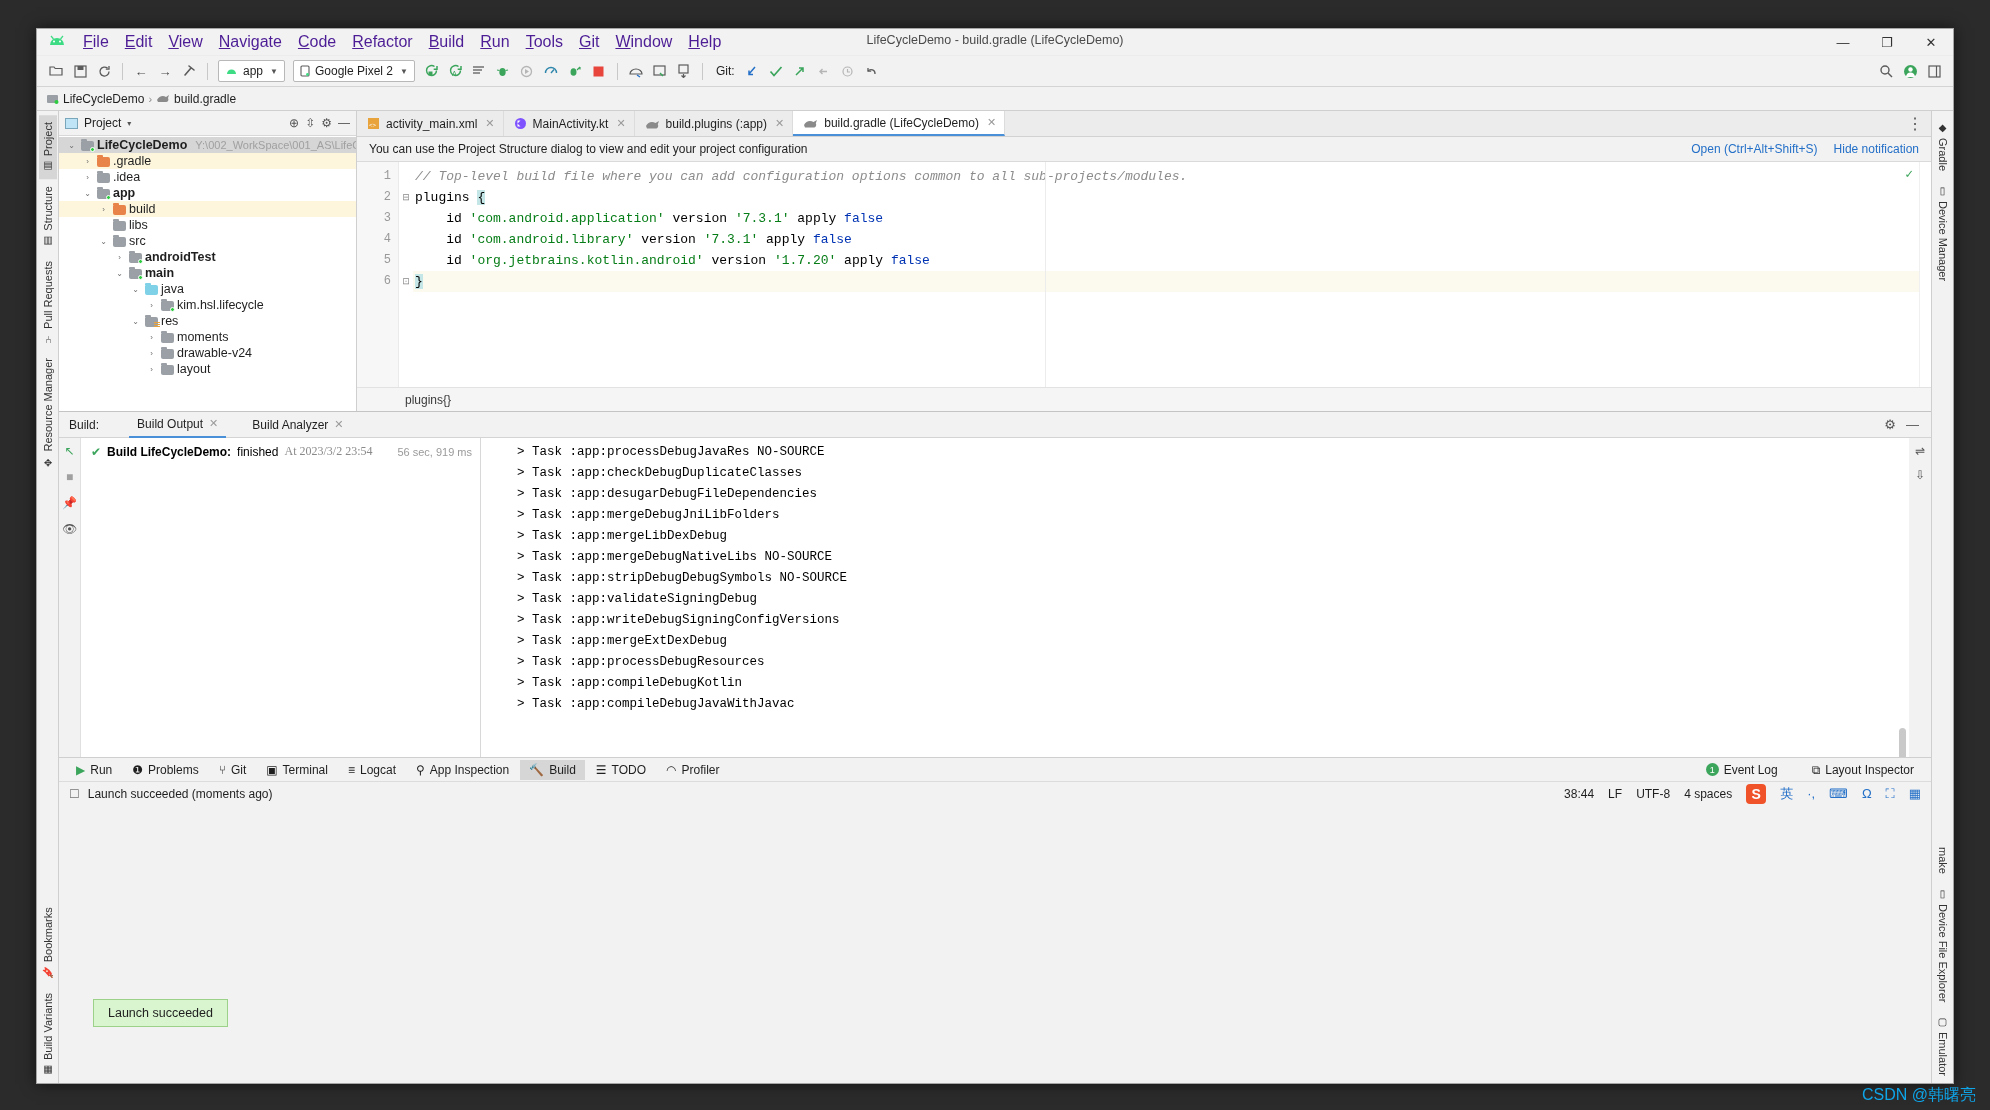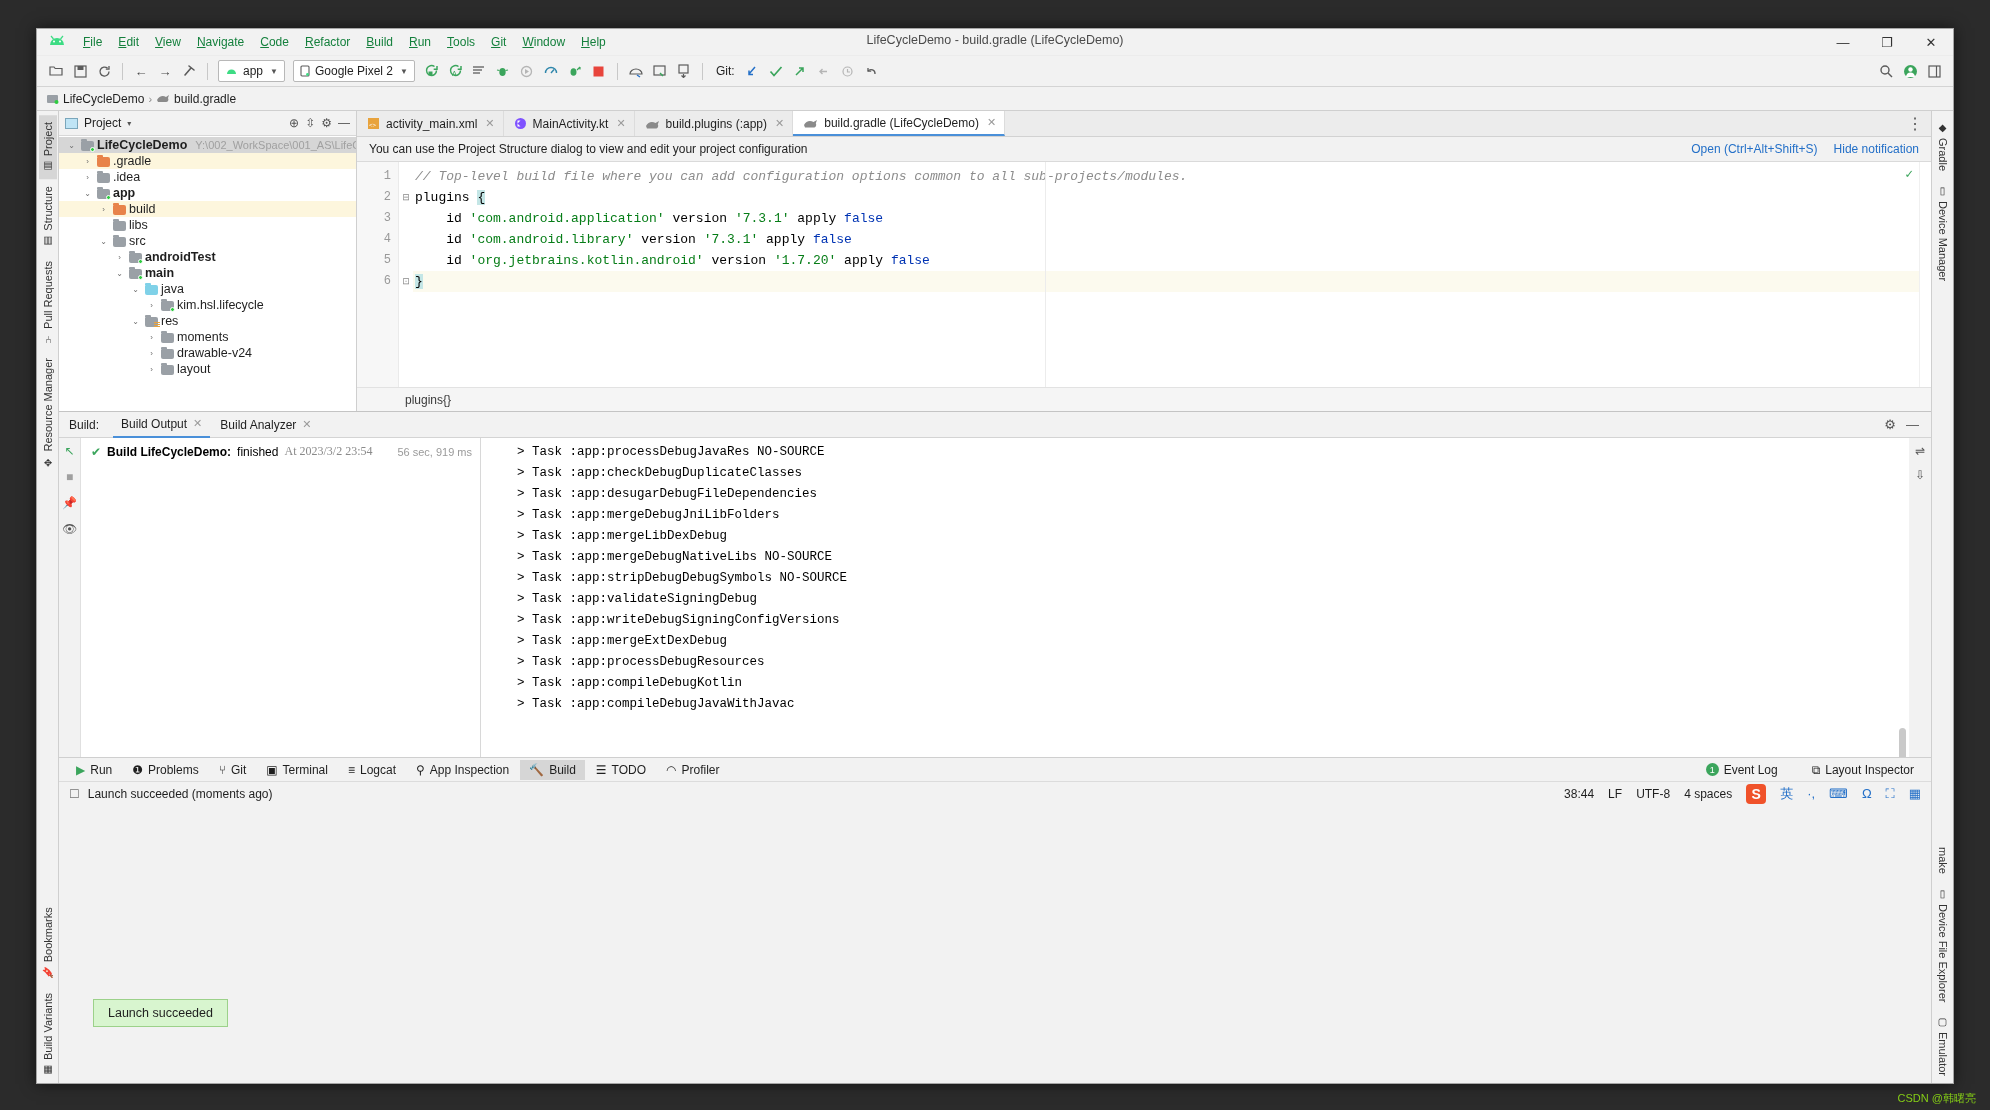--- a/index.html
+++ b/index.html
@@ -21,21 +21,21 @@
   
   .menubar {
     height: 27px; background: #f2f2f2;
     display: flex; align-items: center;
     padding-left: 6px; position: relative;
     border-bottom: 1px solid #ececec;
   }
   .android-logo { width: 20px; height: 16px; margin: 0 8px 0 4px; position: relative; }
   .android-logo svg { display:block; }
   .menu-item {
-    font-size: 12px; color: #15803d;
+    font-size: 16px; color: #4c1d95;
     padding: 3px 8px; cursor: default; white-space: nowrap;
   }
   .menu-item u { text-decoration: underline; }
   .win-title {
     position: absolute; left: 0; right: 0; top: 4px;
     text-align: center; font-size: 12.5px; color: #4a4a4a;
     pointer-events: none;
   }
   .win-ctrls { margin-left: auto; display: flex; height: 27px; }
   .win-btn {
@@ -177,21 +177,21 @@
     position: absolute; top: 0; bottom: 0; left: 632px; width: 1px; background: #ececec;
   }
   .code-marker { position: absolute; right: 6px; top: 4px; color: #3ba55c; font-size: 13px; }
   .code-scroll-strip {
     width: 12px; background: #fff; border-left: 1px solid #f0f0f0; flex: none; position: relative;
   }
   
   .build-panel { height: 346px; display: flex; flex-direction: column; background: #f2f2f2; border-top: 1px solid #c4c4c4; }
   .build-tabs {
     height: 26px; display: flex; align-items: center;
-    padding-left: 10px; gap: 2px; border-bottom: 1px solid #d4d4d4; justify-content: flex-end;
+    padding-left: 10px; gap: 18px; border-bottom: 1px solid #d4d4d4; justify-content: flex-end;
   }
   .bt-label { font-size: 12px; color: #1f1f1f; margin-right: 12px; }
   .btab {
     font-size: 12px; color: #1f1f1f; padding: 4px 8px;
     display: flex; align-items: center; gap: 6px; height: 26px;
   }
   .btab.active { border-bottom: 2px solid #4a90d9; }
   .btab .x { color: #9a9a9a; font-size: 11px; }
   .build-tabs-right { margin-left: auto; display: flex; gap: 10px; padding-right: 12px; color: #555; font-size: 13px; }
   .build-body { flex: 1; display: flex; min-height: 0; }
@@ -245,21 +245,21 @@
   }
   .ime-ico { color: #2470c8; font-size: 13px; }
   
   .toast {
     position: absolute; left: 56px; bottom: 56px;
     background: #d8f5cf; border: 1px solid #9cd18a;
     padding: 6px 14px; font-size: 12.5px; color: #1f1f1f; z-index: 40;
   }
   .watermark {
     position: absolute; right: 14px; bottom: 4px;
-    font-size: 11px; color: #84cc16; z-index: 50;
+    font-size: 16px; color: #0ea5e9; z-index: 50;
   }
 </style>
 </head>
 <body>
 
 <div class="window">
 
   <div class="menubar">
     <span class="android-logo">
       <svg width="20" height="14" viewBox="0 0 20 14">

